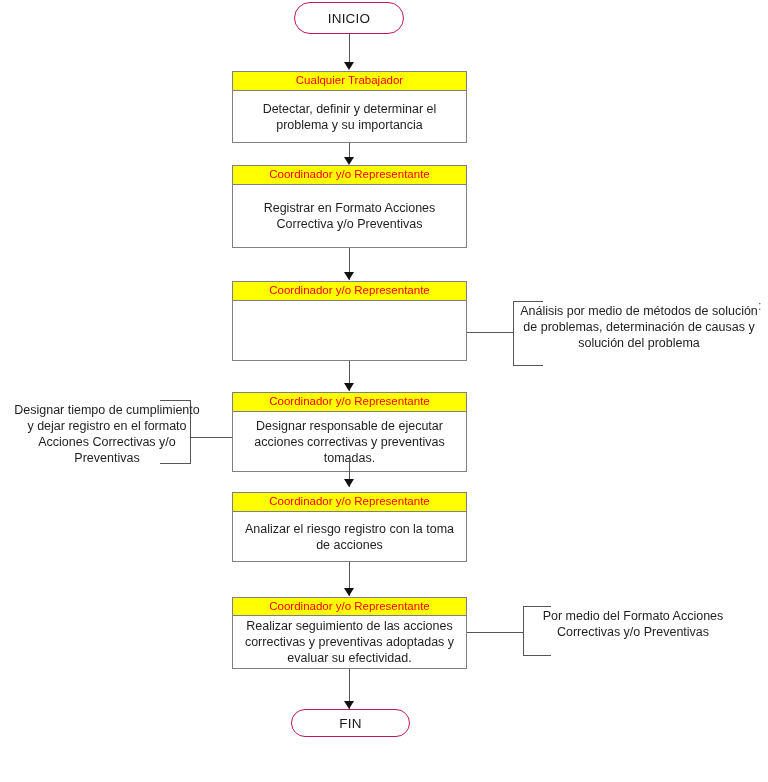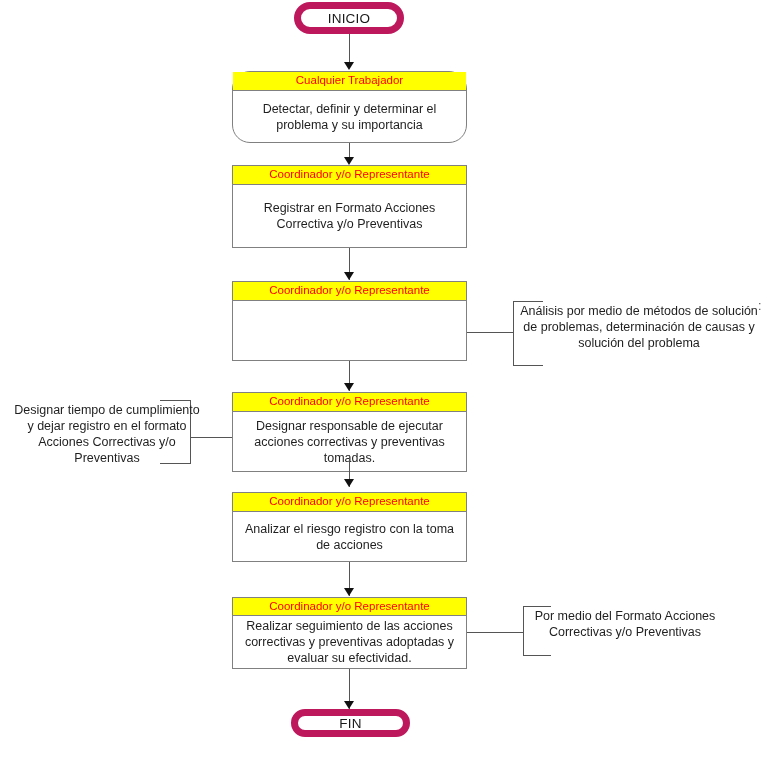--- a/index.html
+++ b/index.html
@@ -8,21 +8,21 @@
     background:#ffffff;
     font-family:"Liberation Sans",sans-serif;
     overflow:hidden;
     position:relative;
   }
   #canvas{position:absolute;left:0;top:0;width:768px;height:782px;}
 
   
   .terminator{
     position:absolute;
-    border:7px solid #be185d;
+    border:1px solid #be185d;
     border-radius:999px;
     background:#ffffff;
     display:flex;align-items:center;justify-content:center;
     font-size:13.5px;color:#1a1a1a;letter-spacing:.2px;
     box-sizing:border-box;
   }
 
   
   .process{
     position:absolute;
@@ -90,21 +90,21 @@
 
 <div id="canvas">
 
   <div class="terminator" style="left:294px;top:2px;width:110px;height:32px;">
     <span>INICIO</span>
   </div>
 
   <div class="vline" style="left:349px;top:34px;height:30px;"></div>
   <div class="arrowhead" style="left:344px;top:62px;"></div>
 
-  <div class="process" style="left:232px;top:71px;width:235px;height:72px;border-radius:18px;">
+  <div class="process" style="left:232px;top:71px;width:235px;height:72px;">
     <div class="proc-head">Cualquier Trabajador</div>
     <div class="proc-body">Detectar, definir y determinar el problema y su importancia</div>
   </div>
 
   <div class="vline" style="left:349px;top:143px;height:20px;"></div>
   <div class="arrowhead" style="left:344px;top:157px;"></div>
 
   <div class="process" style="left:232px;top:165px;width:235px;height:83px;">
     <div class="proc-head">Coordinador y/o Representante</div>
     <div class="proc-body">Registrar en Formato Acciones Correctiva y/o Preventivas</div>
@@ -157,21 +157,21 @@
     <div class="proc-head">Coordinador y/o Representante</div>
     <div class="proc-body">Realizar seguimiento de las acciones correctivas y preventivas adoptadas y evaluar su efectividad.</div>
   </div>
 
   <div class="hline" style="left:467px;top:632px;width:57px;"></div>
   <div class="brk-right" style="left:523px;top:606px;width:28px;height:50px;">
     <div class="spine"></div>
     <div class="stub-t" style="width:28px;"></div>
     <div class="stub-b" style="width:28px;"></div>
   </div>
-  <div class="note-text" style="left:525px;top:608px;width:200px;">Por medio del Formato Acciones Correctivas y/o Preventivas</div>
+  <div class="note-text" style="left:525px;top:608px;width:200px;padding-left:8px;">Por medio del Formato Acciones Correctivas y/o Preventivas</div>
 
   <div class="vline" style="left:349px;top:669px;height:40px;"></div>
   <div class="arrowhead" style="left:344px;top:701px;"></div>
 
   <div class="terminator" style="left:291px;top:709px;width:119px;height:28px;">
     <span>FIN</span>
   </div>
 
 </div>
 

